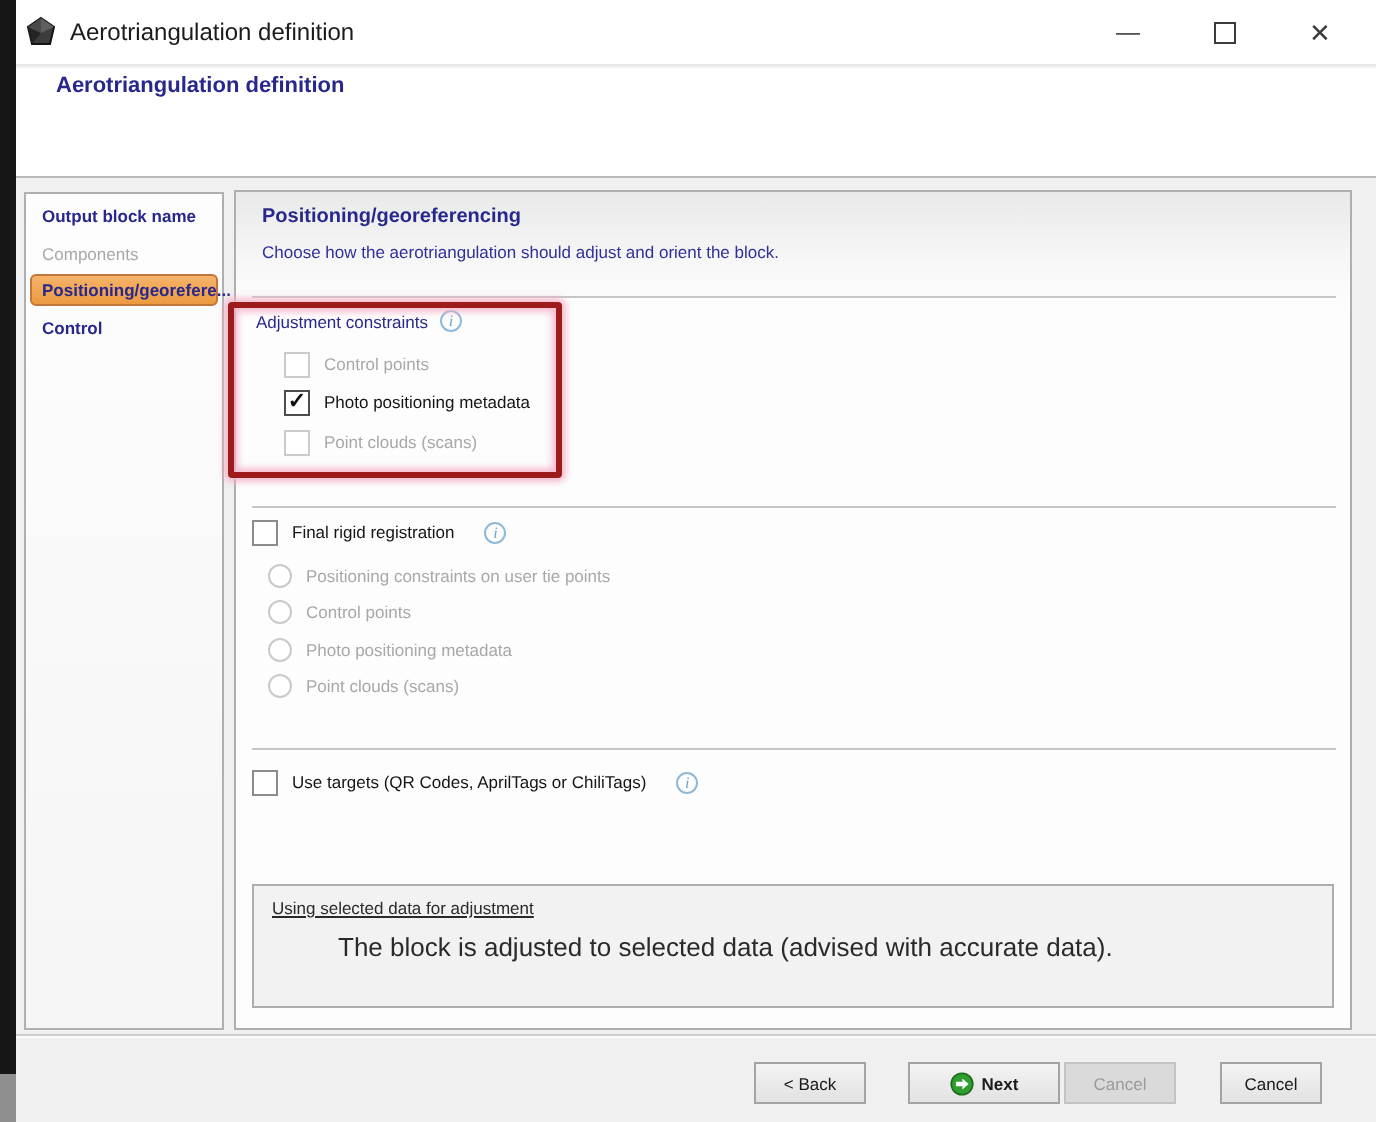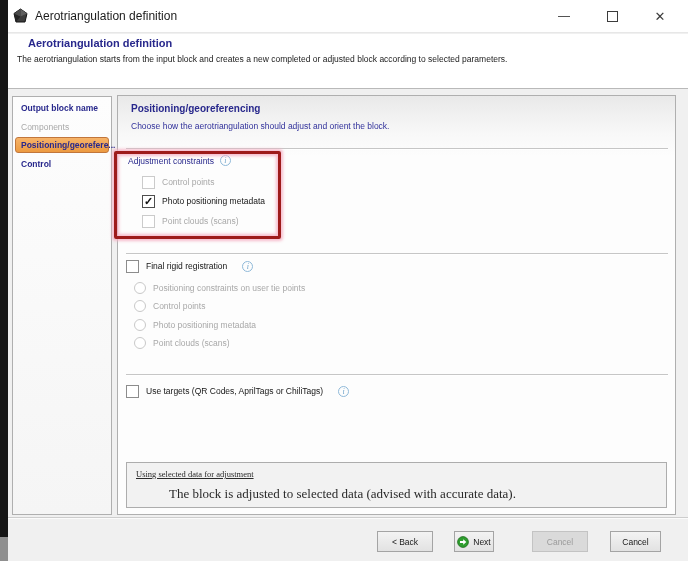--- a/index.html
+++ b/index.html
@@ -50,35 +50,35 @@
   .group-label { position:absolute; left:10px; display:flex; align-items:center; gap:6px; font-size:8.5px; color:#28288c; white-space:nowrap; }
   .row { position:absolute; display:flex; align-items:center; gap:7px; height:14px; font-size:8.5px; white-space:nowrap; }
   .row .lbl-on { color:#151515; }
   .row .lbl-off { color:#a8a8a8; }
   .cb { width:13px; height:13px; background:#ffffff; border:1px solid #8c8c8c; display:flex; align-items:center; justify-content:center; flex:0 0 auto; }
   .cb.off { border-color:#cbcbcb; }
   .cb.checked { border-color:#4d4d4d; font-size:11px; font-weight:bold; color:#111; line-height:11px; }
   .radio { width:12px; height:12px; border-radius:50%; background:#ffffff; border:1px solid #c9c9c9; flex:0 0 auto; }
   .info-icon { width:11px; height:11px; border-radius:50%; border:1px solid #8fb9d9; color:#6ea3c9;
     font-size:8px; line-height:9px; text-align:center; font-style:italic; font-family:"Liberation Serif", serif; flex:0 0 auto; }
-  .infobox { position:absolute; left:8px; top:366px; width:541px; height:46px; background:#f2f2f2; border:1px solid #adadad;font-family:Liberation Serif, serif; }
+  .infobox { position:absolute; left:8px; top:346px; width:541px; height:62px; background:#f2f2f2; border:1px solid #adadad; }
   .infobox-title { position:absolute; left:9px; top:6px; font-size:8.5px; color:#2a2a2a; text-decoration:underline; white-space:nowrap; }
   .infobox-text { position:absolute; left:9px; top:23px; font-size:13px; color:#2a2a2a; white-space:nowrap;margin-left:33px; }
 
   
   .red-box { position:absolute; left:114px; top:151px; width:167px; height:88px;
     border:3px solid #9e1b1b; border-radius:2px; pointer-events:none; z-index:6;
     box-shadow:0 0 3px 2px rgba(246,178,198,.85), inset 0 0 3px 2px rgba(246,178,198,.85); }
 
   
   .bottom-sep { position:absolute; left:8px; top:517px; width:680px; height:2px; border-top:1px solid #cdcdcd; border-bottom:1px solid #fbfbfb; }
   .btn { position:absolute; top:531px; height:21px; display:flex; align-items:center; justify-content:center; gap:4px;
     font-size:8.5px; color:#1a1a1a; background:linear-gradient(180deg,#f3f3f3,#e2e2e2); border:1px solid #a4a4a4; cursor:default; white-space:nowrap; }
   .btn.back   { left:377px; width:56px; }
-  .btn.next   { left:454px; width:40px; font-weight:normal; }
+  .btn.next   { left:454px; width:76px; font-weight:bold; }
   .btn.submit { left:532px; width:56px; background:#dadada; color:#9b9b9b; border-color:#c3c3c3; }
   .btn.cancel { left:610px; width:51px; }
 </style>
 </head>
 <body>
 
 <div class="screen">
 
   <div class="left-strip"></div>
 
@@ -97,21 +97,20 @@
         <span class="max-square"></span>
       </div>
     <div class="winbtn close">
         <span>✕</span>
       </div>
   </div>
 
   <div class="headerband">
     <div class="header-title">Aerotriangulation definition</div>
     <div class="header-desc">
-      <div>The aerotriangulation starts from the input block and creates a new completed or adjusted block according to selected parameters.</div>
     </div>
   </div>
 
   <div class="sidebar">
     <div class="side-item nav" style="top:6px;">Output block name</div>
     <div class="side-item disabled" style="top:25px;">Components</div>
     <div class="side-item selected" style="top:40px;">Positioning/georefere...</div>
     <div class="side-item nav" style="top:62px;">Control</div>
   </div>
 

